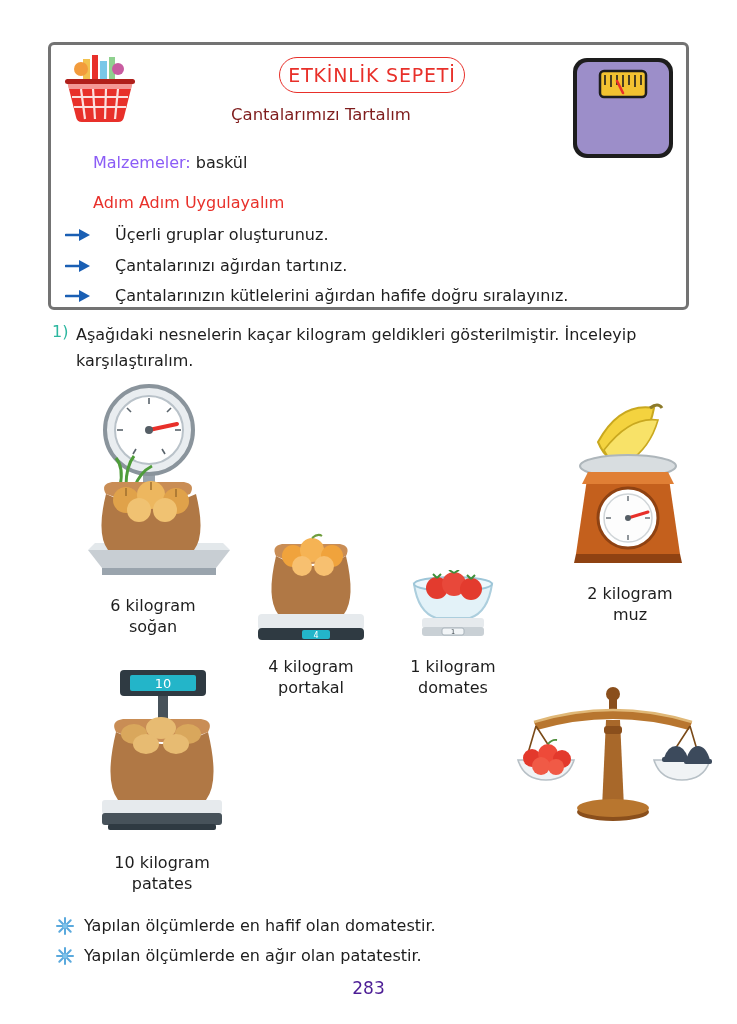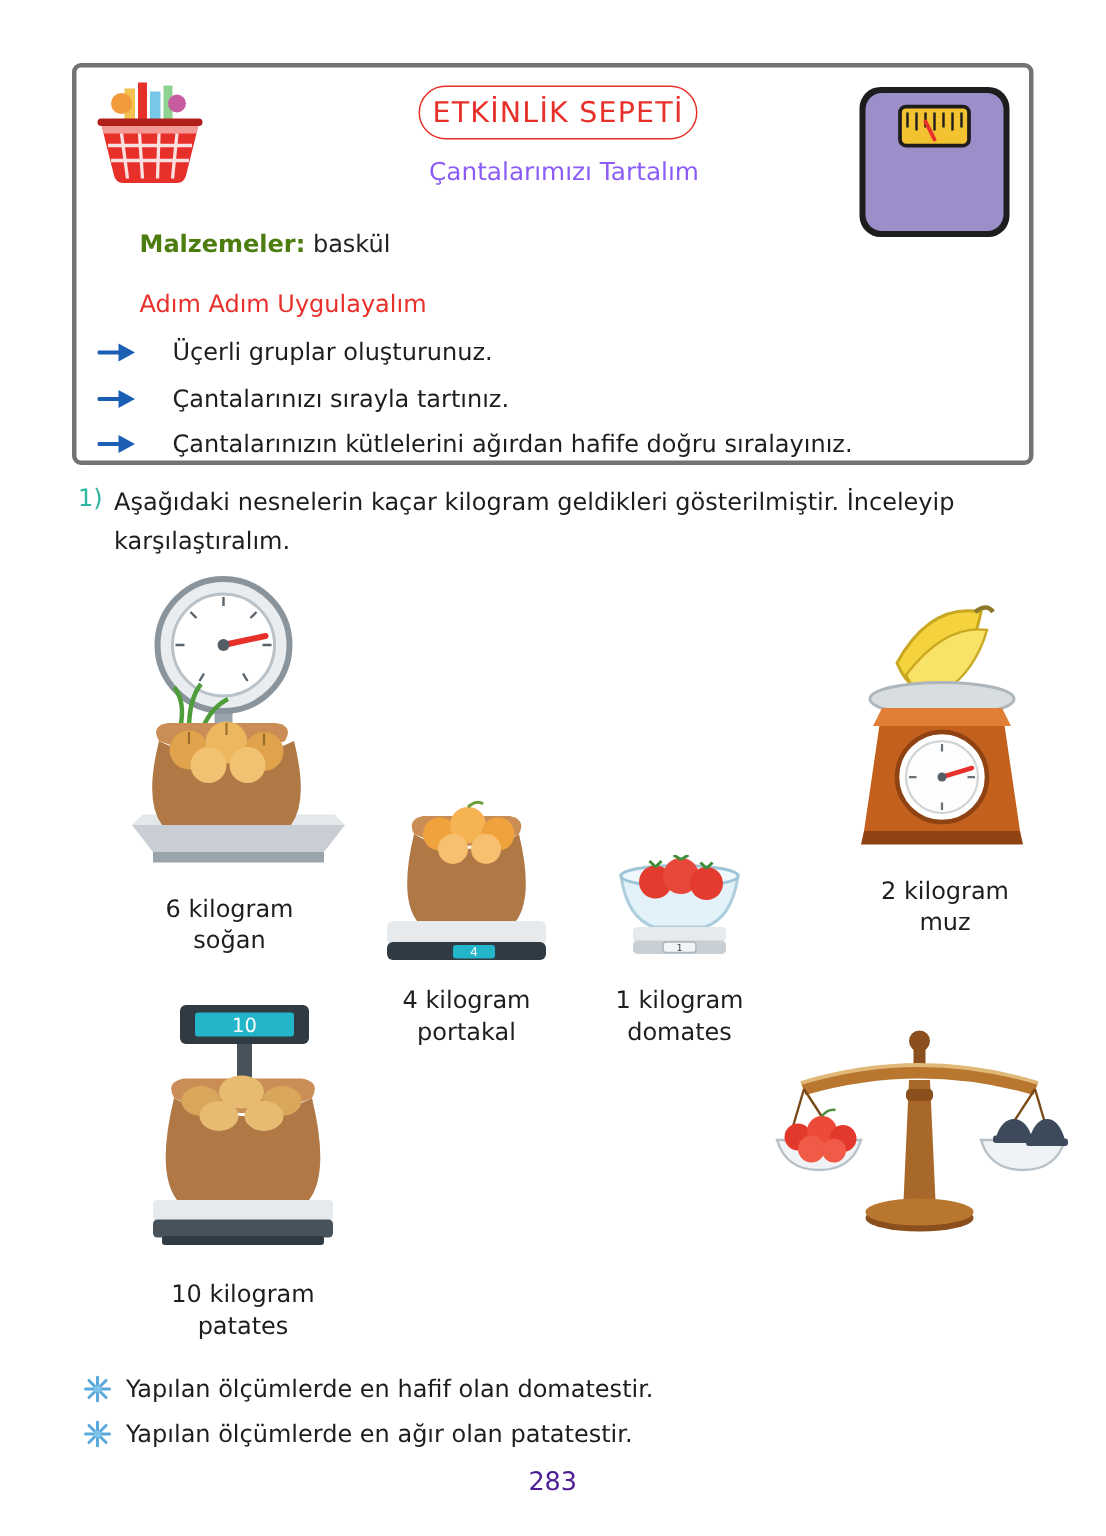--- a/index.html
+++ b/index.html
@@ -38,31 +38,31 @@
     border-radius: 18px;
     color: #e8302a;
     font-size: 19px;
     letter-spacing: .8px;
     display: flex; align-items: center; justify-content: center;
   }
   .subtitle {
     position: absolute;
     left: 180px; top: 60px;
     width: 290px;
-    text-align: center;
-    color: #8b5cf6;
+    text-align: left;
+    color: #7f1d1d;
     font-size: 16.5px;
   }
   .materials {
     position: absolute;
     left: 42px; top: 108px;
     font-size: 16px;
     color: #222;
   }
-  .materials .lbl { color: #4d7c0f; font-weight: bold; }
+  .materials .lbl { color: #8b5cf6; }
   .steps-head {
     position: absolute;
     left: 42px; top: 148px;
     font-size: 16px;
     color: #e8302a;
   }
   .step {
     position: absolute;
     left: 14px;
     font-size: 16px;
@@ -175,21 +175,21 @@
         <path d="M14 1 L25 7 L14 13 Z" fill="#1a5fb4"></path>
       </svg>
       <span>Üçerli gruplar oluşturunuz.</span>
     </div>
 
     <div class="step step2">
       <svg class="arrow-ico" viewBox="0 0 26 14">
         <path d="M1 7 H16" stroke="#1a5fb4" stroke-width="2.6" stroke-linecap="round"></path>
         <path d="M14 1 L25 7 L14 13 Z" fill="#1a5fb4"></path>
       </svg>
-      <span>Çantalarınızı sırayla tartınız.</span>
+      <span>Çantalarınızı ağırdan tartınız.</span>
     </div>
 
     <div class="step step3">
       <svg class="arrow-ico" viewBox="0 0 26 14">
         <path d="M1 7 H16" stroke="#1a5fb4" stroke-width="2.6" stroke-linecap="round"></path>
         <path d="M14 1 L25 7 L14 13 Z" fill="#1a5fb4"></path>
       </svg>
       <span>Çantalarınızın kütlelerini ağırdan hafife doğru sıralayınız.</span>
     </div>
 

